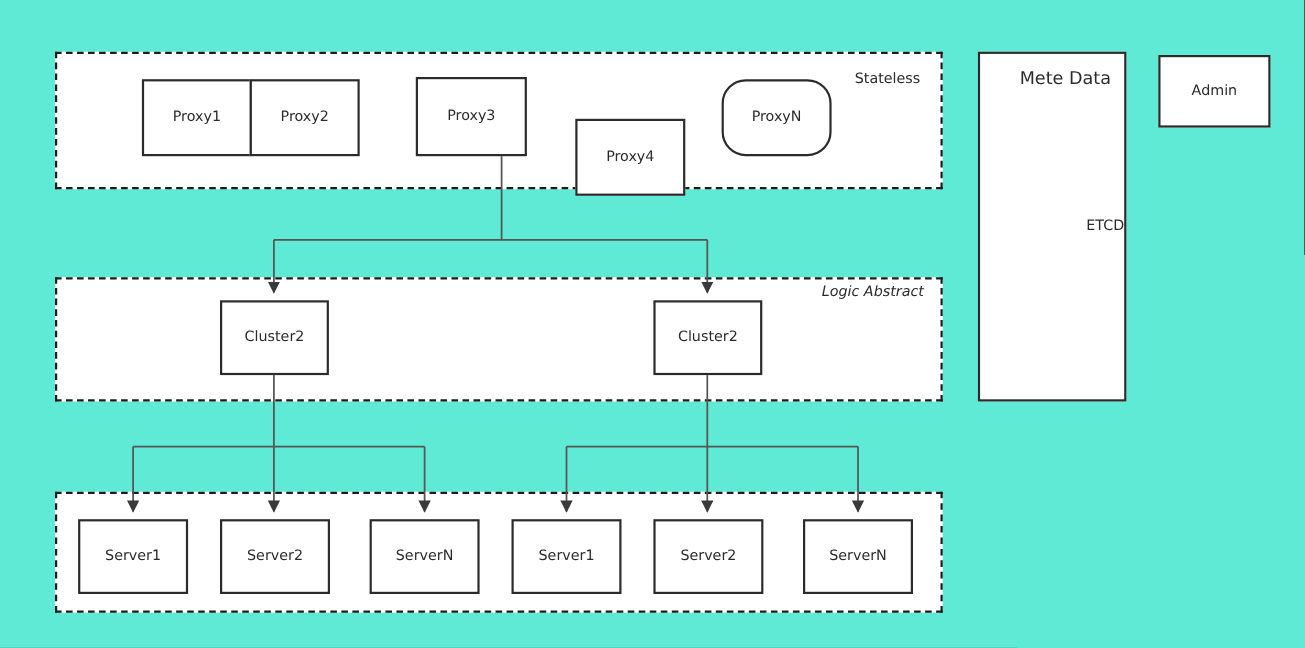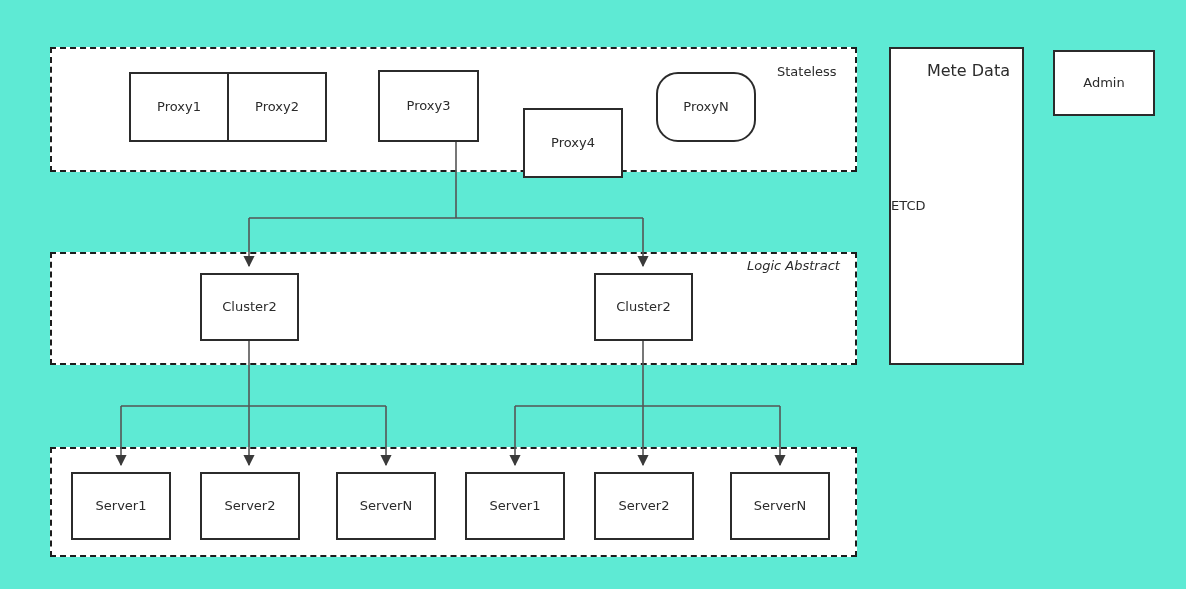--- a/index.html
+++ b/index.html
@@ -61,21 +61,21 @@
     font-size: 16px;
     line-height: 16px;
     white-space: nowrap;
   }
   .panel-body {
     position: absolute;
     left: 0;
     right: 0;
     top: 50%;
     transform: translateY(-50%);
-    text-align: left;
+    text-align: right;
     color: #2b2b2b;
     font-size: 13px;
     line-height: 16px;
     white-space: nowrap;
   }
 
   
   #wires {
     position: absolute;
     left: 0;

